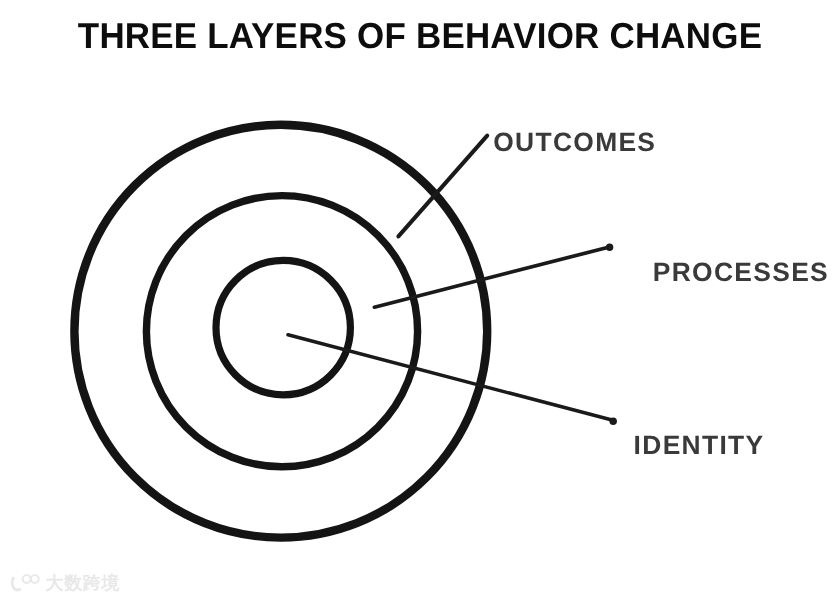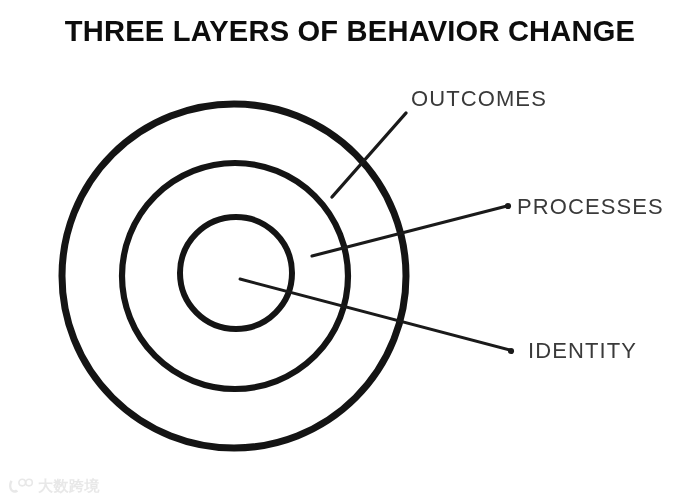--- a/index.html
+++ b/index.html
@@ -36,34 +36,35 @@
     letter-spacing: 0.2px;
     color: #0d0d0d;
     white-space: nowrap;
     transform: scaleX(0.97);
     transform-origin: center top;
   }
 
   .ring-label {
     position: absolute;
     font-family: "Liberation Sans", sans-serif;
-    font-weight: 400;
+    font-weight: 700;
     font-size: 22px;
     letter-spacing: 1.1px;
     color: #3a3a3a;
     white-space: nowrap;
+    margin-top: 20px;
   }
 
   #label-outcomes {
     left: 411px;
     top: 86px;
   }
 
   #label-processes {
-    left: 517px;
+    left: 544px;
     top: 194px;
   }
 
   #label-identity {
     left: 528px;
     top: 338px;
   }
 
   .watermark {
     position: absolute;

